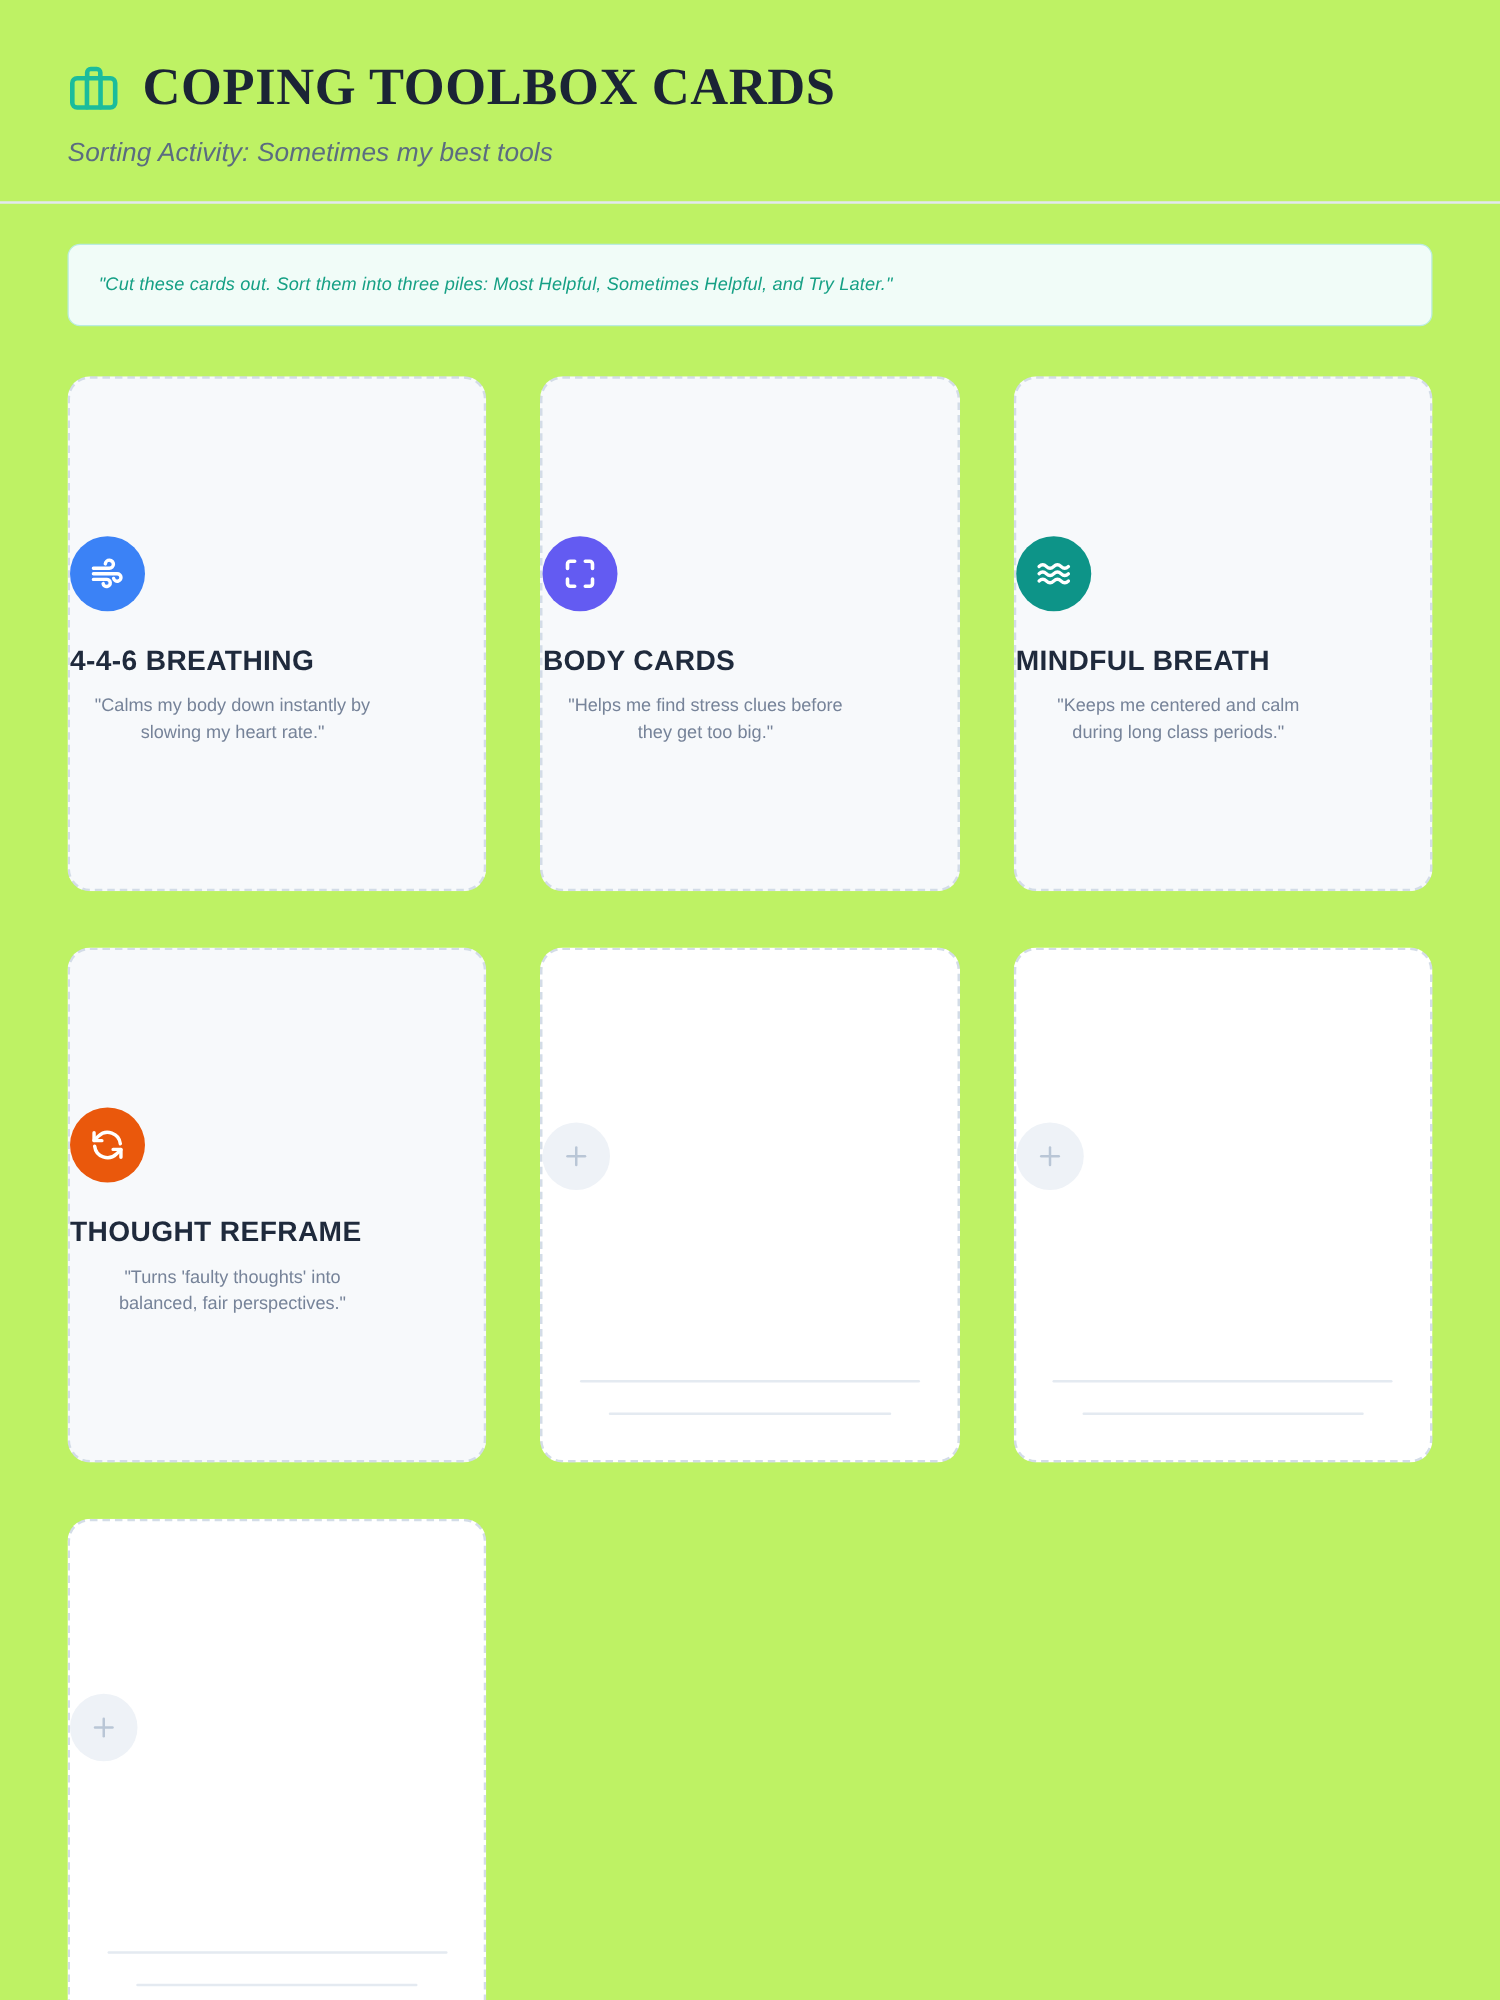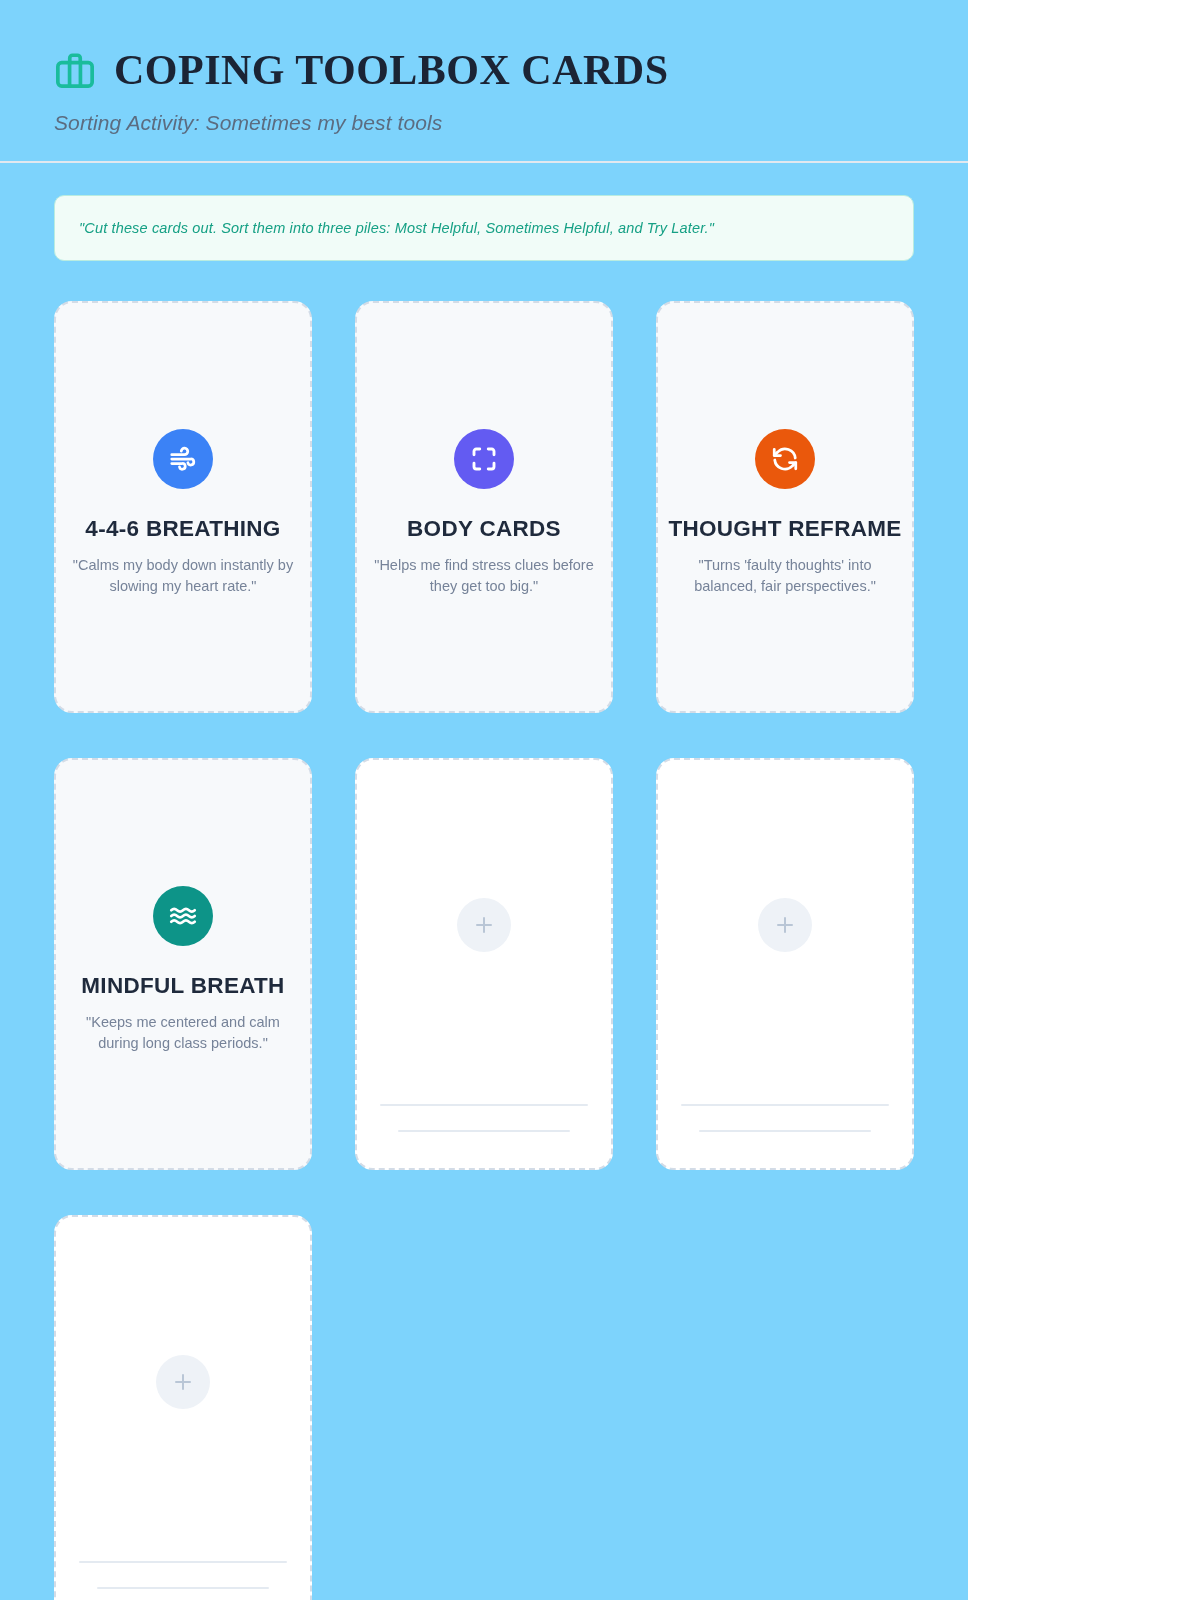--- a/index.html
+++ b/index.html
@@ -6,25 +6,25 @@
 
   html, body {
     width: 1200px;
     height: 1600px;
     background: #ffffff;
     font-family: "Liberation Sans", sans-serif;
     -webkit-font-smoothing: antialiased;
   }
 
   .page {
-    width: 968px;
+    width: 1200px;
     height: 1600px;
     position: relative;
     overflow: hidden;
-    background: #7dd3fc;
+    background: #bef264;
   }
 
   
   .header {
     padding: 48px 54px 26px 54px;
     border-bottom: 2px solid #e2e8ef;
   }
 
   .title-row {
     display: flex;
@@ -88,21 +88,21 @@
     column-gap: 43px;
     row-gap: 45px;
   }
 
   .card {
     border: 2px dashed #d3dce7;
     border-radius: 18px;
     height: 412px;
     display: flex;
     flex-direction: column;
-    align-items: center;
+    align-items: flex-start;
     position: relative;
   }
 
   .card.filled {
     background: #f7f9fb;
     justify-content: flex-start;
     padding-top: 126px;
   }
 
   .card.empty {
@@ -237,48 +237,48 @@
             <path d="M8.6 20 H5.8 A1.8 1.8 0 0 1 4 18.2 V15.4"></path>
           </svg>
         </span>
       </div>
       <div class="card-title">BODY CARDS</div>
       <div class="card-desc">"Helps me find stress clues before they get too big."</div>
     </div>
 
 
     <div class="card filled">
+      <div class="icon-circle" style="background:#0d9488">
+        <span>
+          <svg viewBox="0 0 24 24" fill="none" stroke="#ffffff" stroke-width="2.1" stroke-linecap="round" stroke-linejoin="round">
+            <path d="M2.6 7.4 q2.35 -2.2 4.7 0 t4.7 0 t4.7 0 t4.7 0"></path>
+            <path d="M2.6 12 q2.35 -2.2 4.7 0 t4.7 0 t4.7 0 t4.7 0"></path>
+            <path d="M2.6 16.6 q2.35 -2.2 4.7 0 t4.7 0 t4.7 0 t4.7 0"></path>
+          </svg>
+        </span>
+      </div>
+      <div class="card-title">MINDFUL BREATH</div>
+      <div class="card-desc">"Keeps me centered and calm during long class periods."</div>
+    </div>
+
+    <div class="card filled">
       <div class="icon-circle" style="background:#ea580c">
         <span>
           <svg viewBox="0 0 24 24" fill="none" stroke="#ffffff" stroke-width="2.2" stroke-linecap="round" stroke-linejoin="round">
             <path d="M20.2 11.2 A8.2 8.2 0 0 0 6.3 6.3 L3.4 9"></path>
             <polyline points="3.4,4.2 3.4,9.2 8.4,9.2"></polyline>
             <path d="M3.8 12.8 A8.2 8.2 0 0 0 17.7 17.7 L20.6 15"></path>
             <polyline points="20.6,19.8 20.6,14.8 15.6,14.8"></polyline>
           </svg>
         </span>
       </div>
       <div class="card-title">THOUGHT REFRAME</div>
       <div class="card-desc">"Turns 'faulty thoughts' into balanced, fair perspectives."</div>
     </div>
 
-    <div class="card filled">
-      <div class="icon-circle" style="background:#0d9488">
-        <span>
-          <svg viewBox="0 0 24 24" fill="none" stroke="#ffffff" stroke-width="2.1" stroke-linecap="round" stroke-linejoin="round">
-            <path d="M2.6 7.4 q2.35 -2.2 4.7 0 t4.7 0 t4.7 0 t4.7 0"></path>
-            <path d="M2.6 12 q2.35 -2.2 4.7 0 t4.7 0 t4.7 0 t4.7 0"></path>
-            <path d="M2.6 16.6 q2.35 -2.2 4.7 0 t4.7 0 t4.7 0 t4.7 0"></path>
-          </svg>
-        </span>
-      </div>
-      <div class="card-title">MINDFUL BREATH</div>
-      <div class="card-desc">"Keeps me centered and calm during long class periods."</div>
-    </div>
-
     <div class="card empty">
       <div class="plus-circle">
         <span>
           <svg viewBox="0 0 24 24" fill="none" stroke="#b9c6d6" stroke-width="2" stroke-linecap="round">
             <line x1="12" y1="5" x2="12" y2="19"></line>
             <line x1="5" y1="12" x2="19" y2="12"></line>
           </svg>
         </span>
       </div>
       <div class="write-lines">

